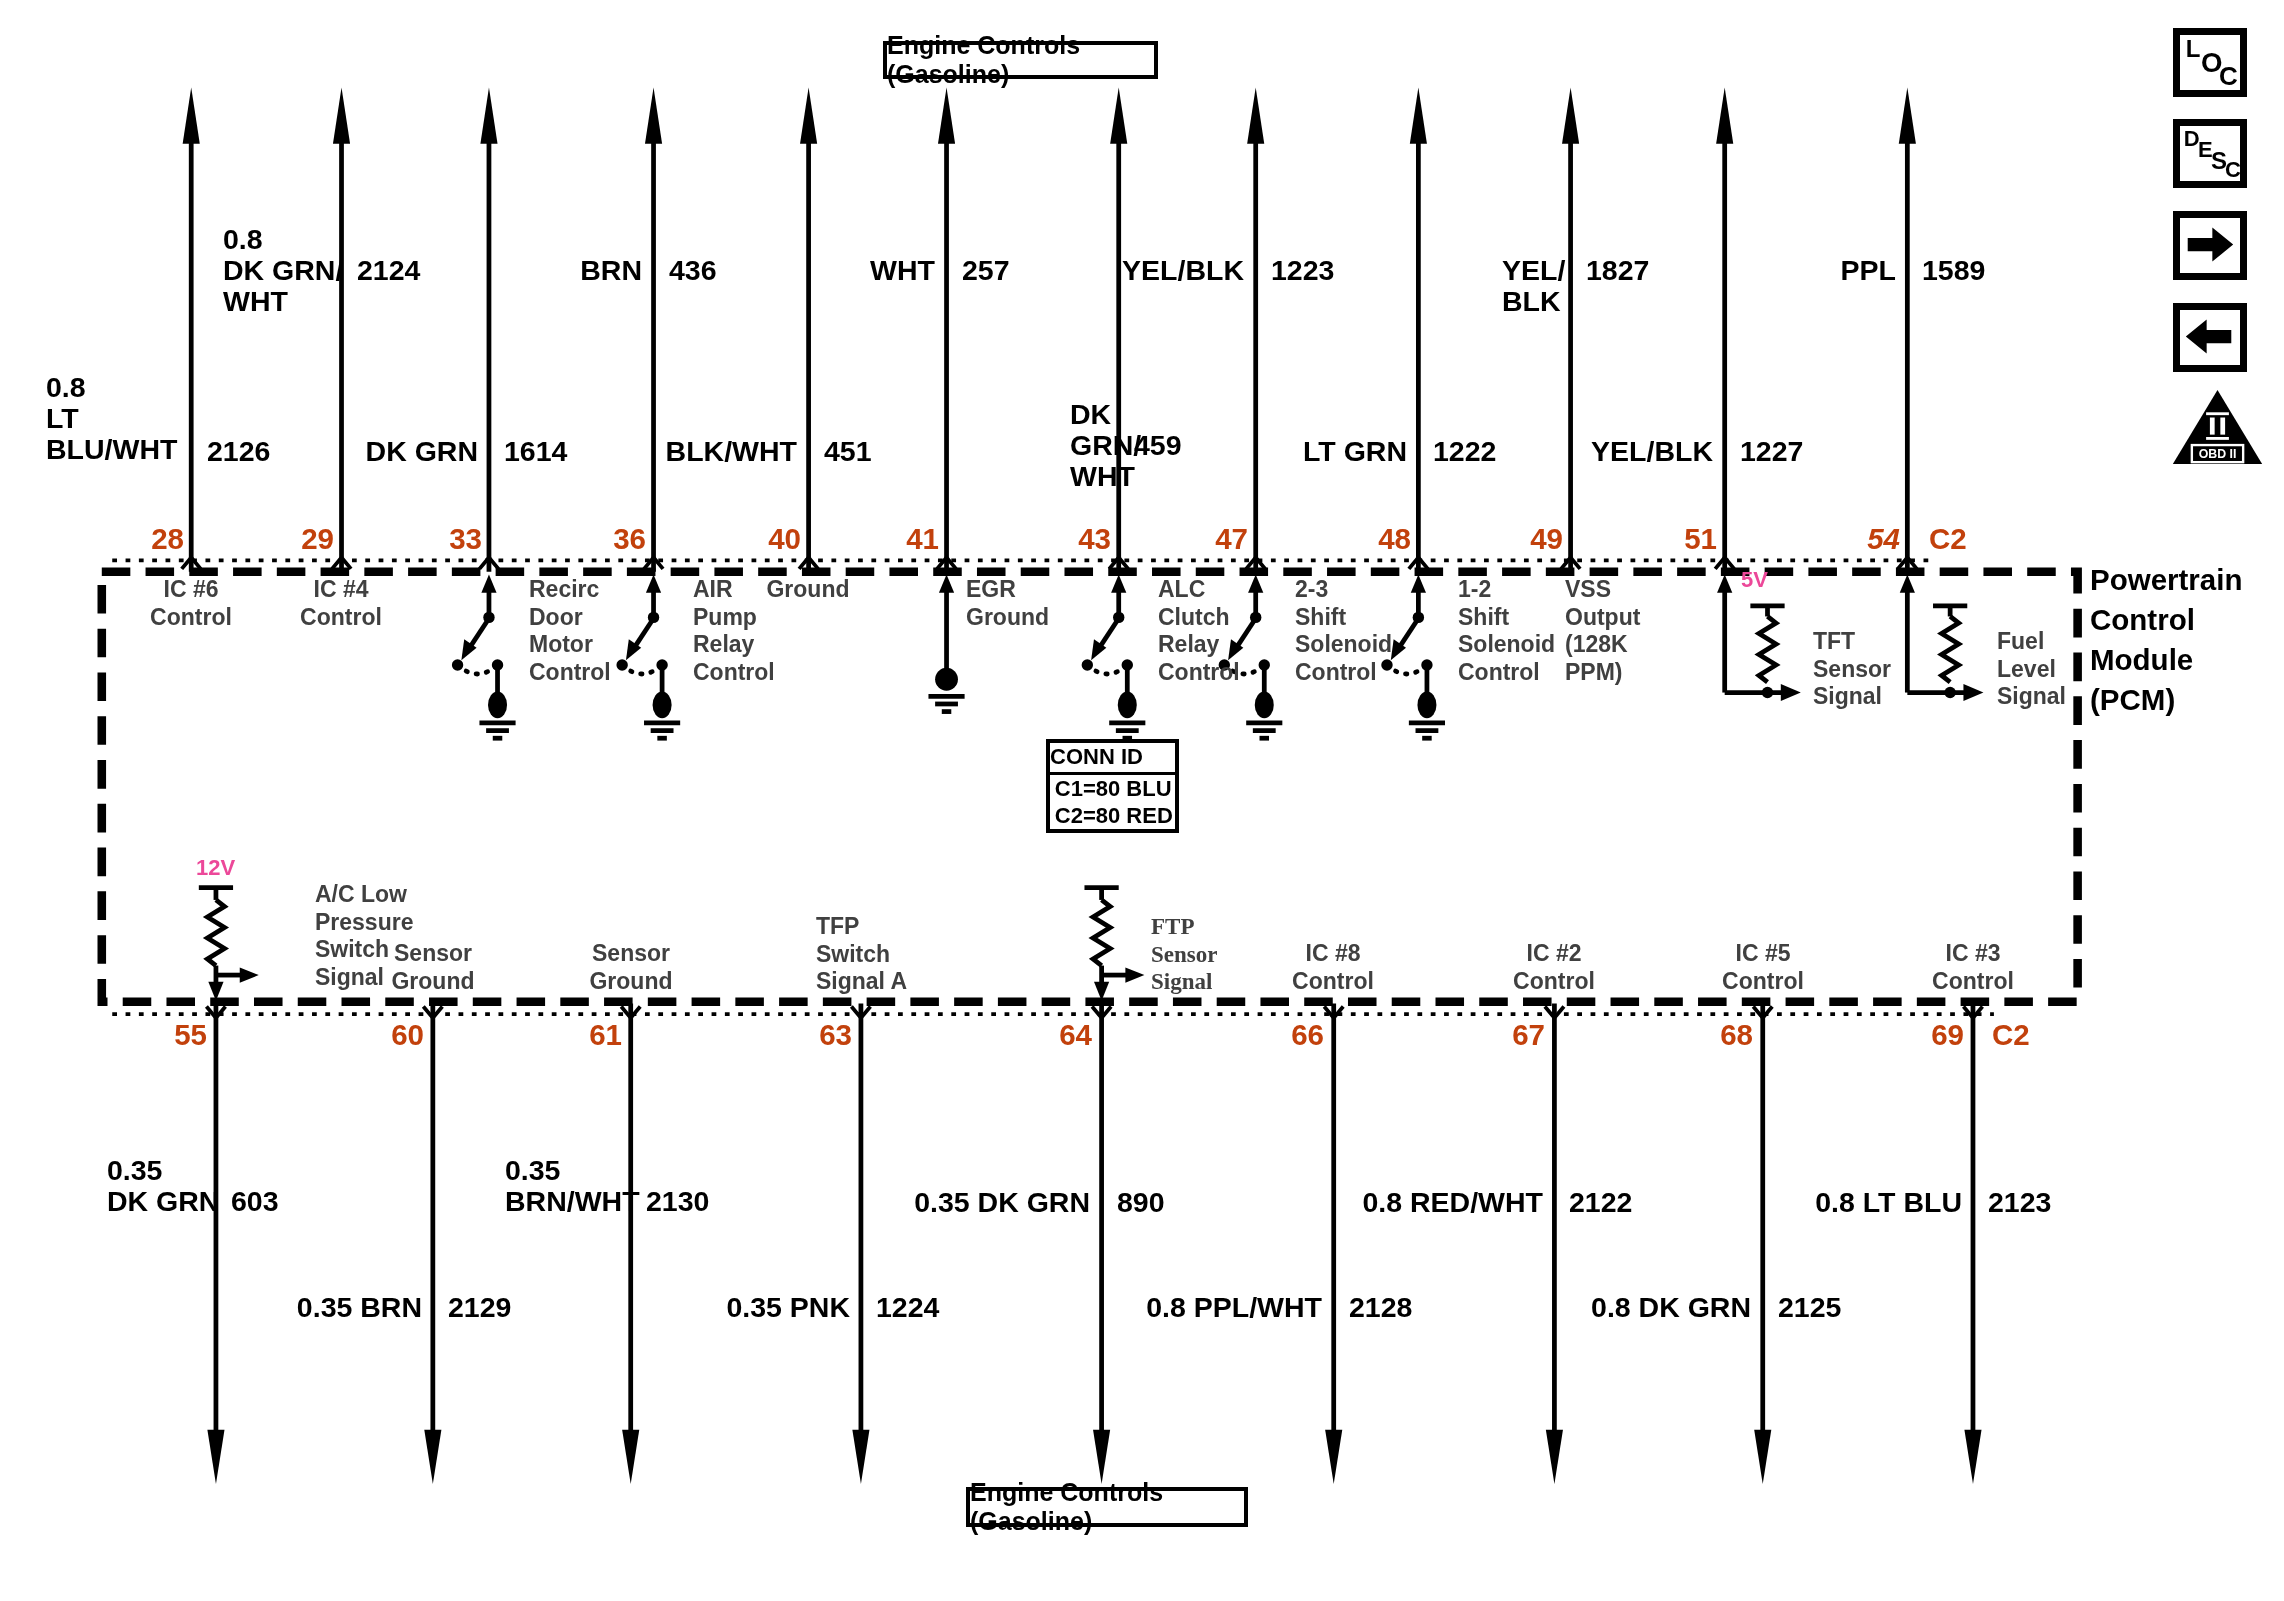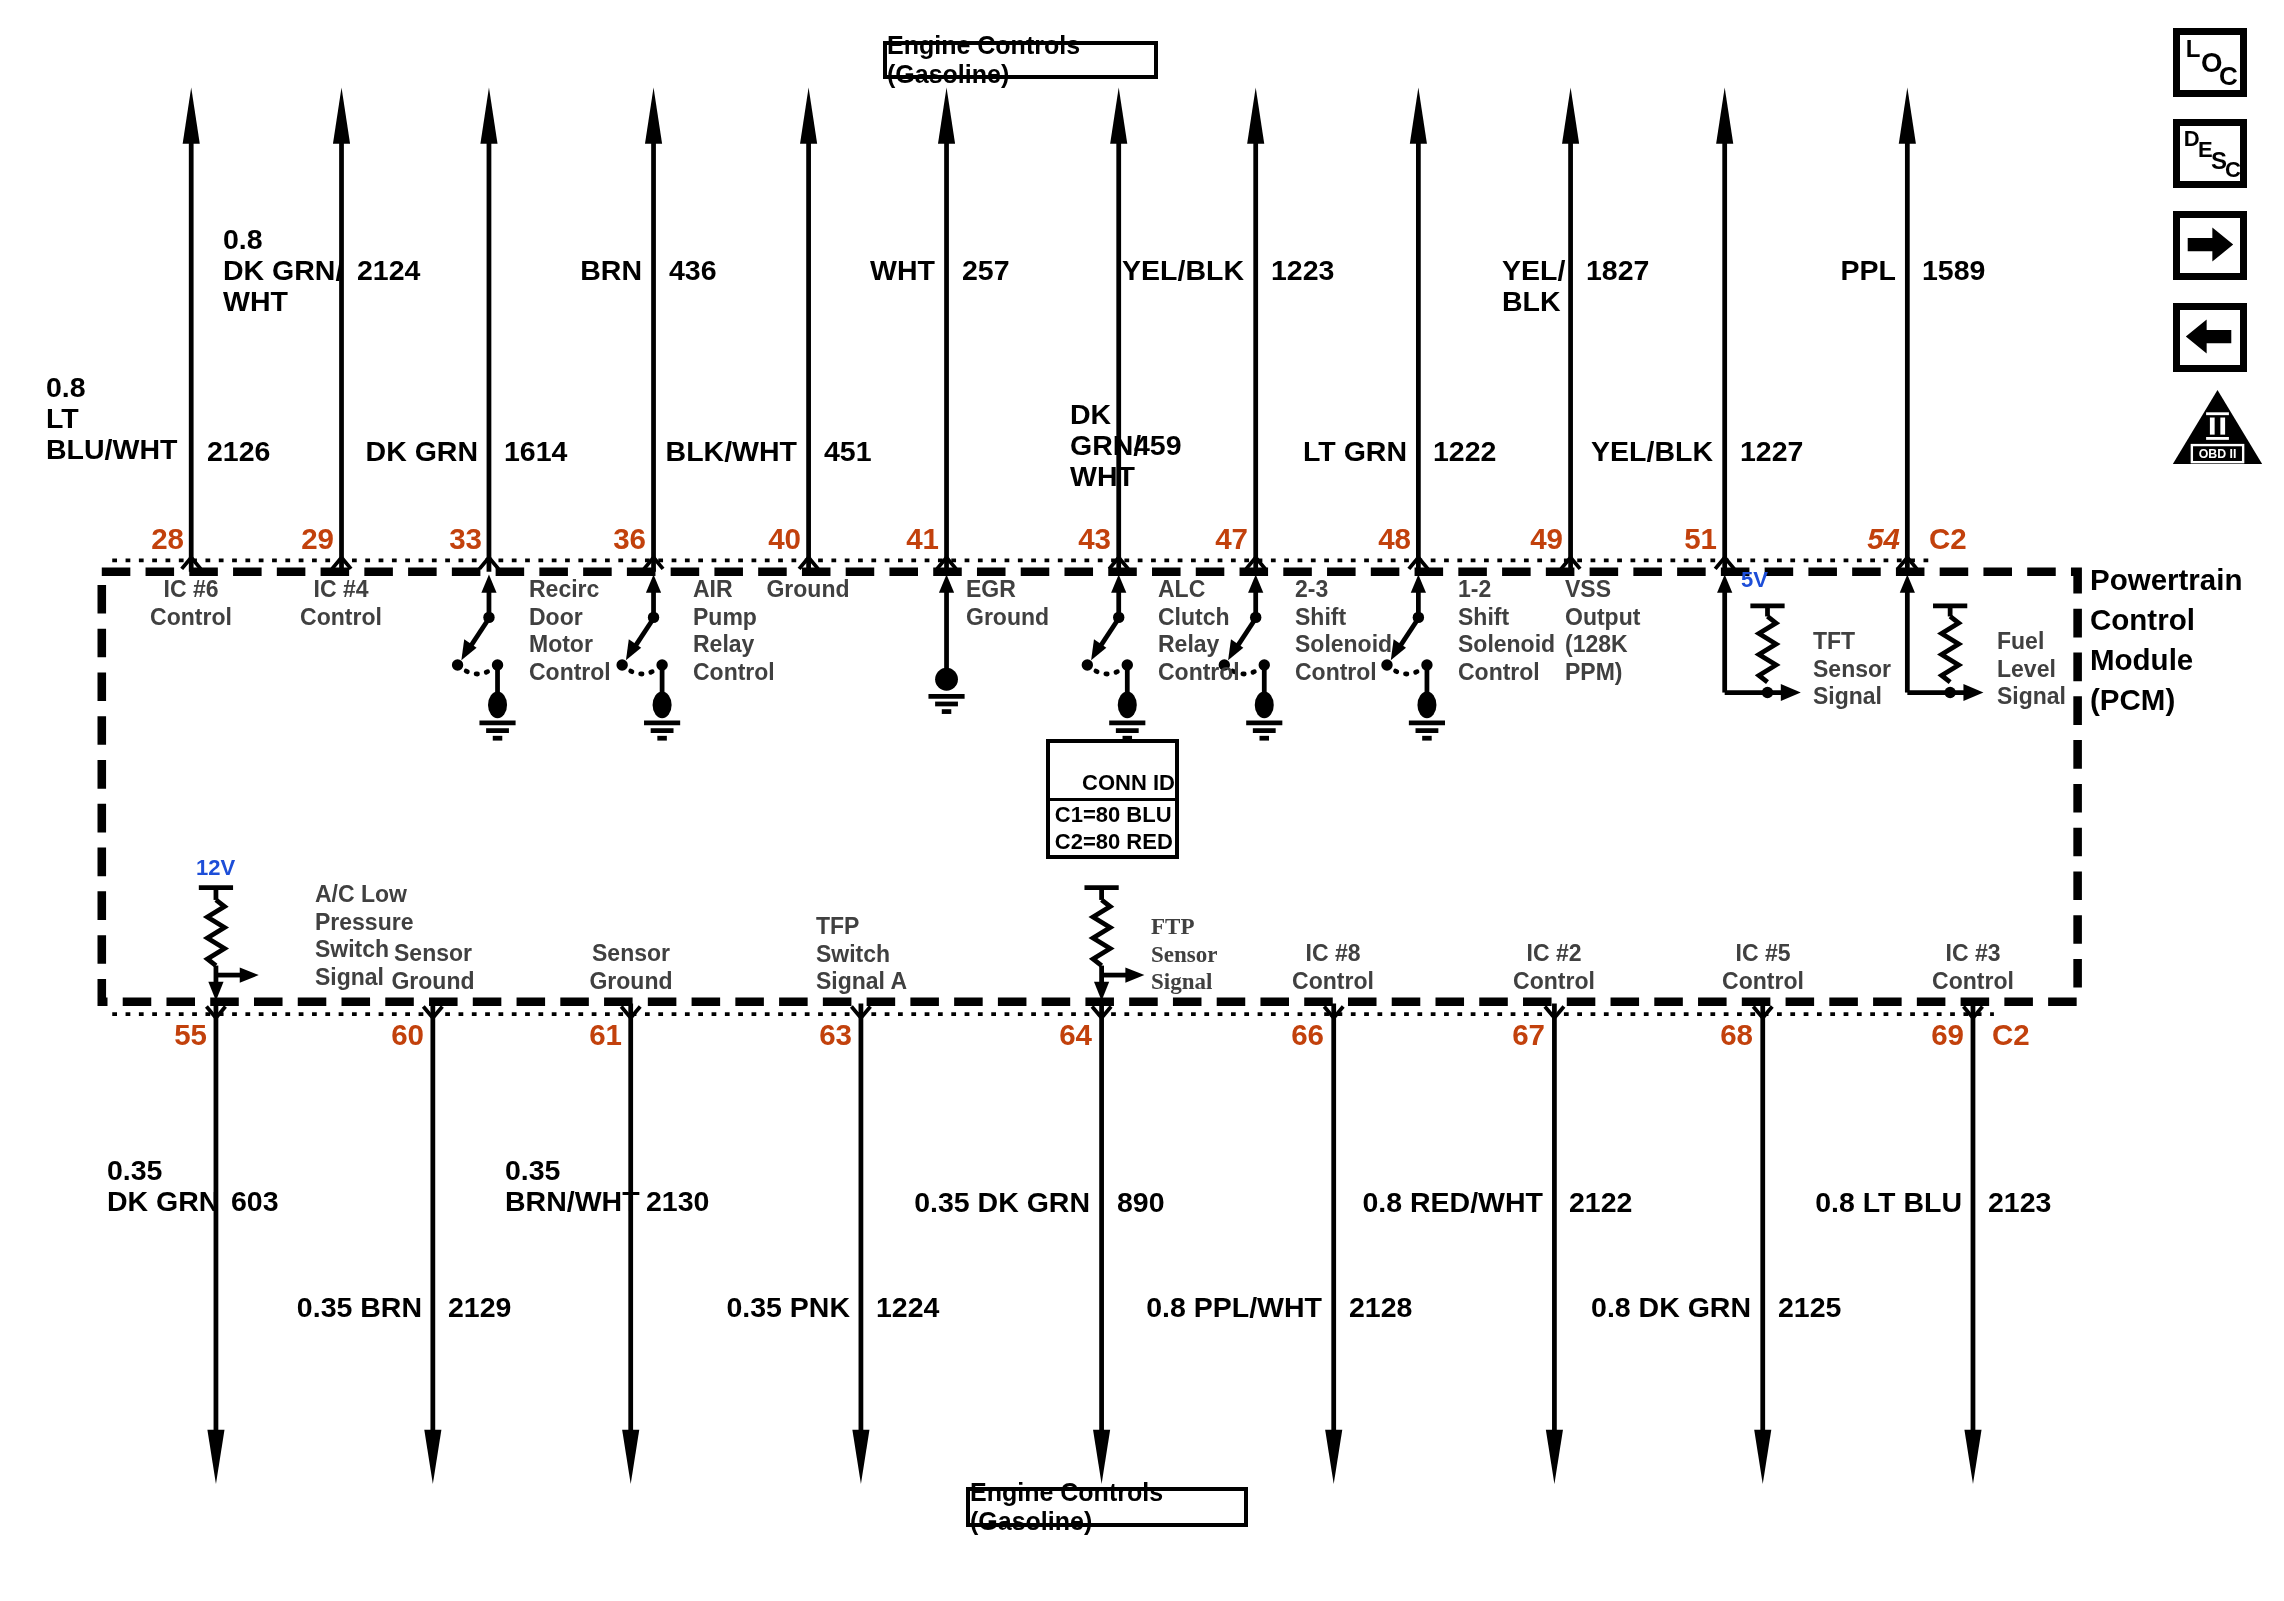--- a/index.html
+++ b/index.html
@@ -6,26 +6,26 @@
   #canvas{position:relative;width:2285px;height:1602px;background:#ffffff;overflow:hidden;
           font-family:"Liberation Sans",sans-serif;color:#000;}
   .abs{position:absolute;}
   svg{position:absolute;left:0;top:0;}
   .wl{position:absolute;font:bold 28.5px/31px "Liberation Sans",sans-serif;white-space:pre;color:#000;}
   .wl.r{text-align:right;}
   .fn{position:absolute;font:bold 23px/27.6px "Liberation Sans",sans-serif;white-space:pre;color:#404040;}
   .fn.c{transform:translateX(-50%);text-align:center;}
   .pin{position:absolute;font:bold 29.5px/34px "Liberation Sans",sans-serif;white-space:pre;color:#c2410c;}
   .pin.r{text-align:right;}
-  .volt{position:absolute;font:bold 22px/25px "Liberation Sans",sans-serif;color:#1d4ed8;}
+  .volt{position:absolute;font:bold 22px/25px "Liberation Sans",sans-serif;color:#ec4899;}
   .titlebox{position:absolute;border:4.8px solid #000;display:flex;align-items:center;justify-content:center;
             font:bold 25px "Liberation Sans",sans-serif;background:#fff;box-sizing:border-box;}
   .pcmname{position:absolute;font:bold 29.5px/40px "Liberation Sans",sans-serif;white-space:pre;}
   .connid{position:absolute;left:1046px;top:739px;width:133px;border:4.8px solid #000;background:#fff;box-sizing:border-box;}
-  .connid .hdr{font:bold 22px/28.5px "Liberation Sans",sans-serif;text-align:right;border-bottom:3.8px solid #000;margin-top:26px;}
+  .connid .hdr{font:bold 22px/28.5px "Liberation Sans",sans-serif;text-align:left;border-bottom:3.8px solid #000;}
   .connid .row{font:bold 22px/27px "Liberation Sans",sans-serif;padding-left:4.8px;}
   .iconbox{position:absolute;left:2173px;width:74px;height:69px;border:7.6px solid #000;background:#fff;box-sizing:border-box;cursor:pointer;}
   .iconbox span{position:absolute;font-family:"Liberation Sans",sans-serif;font-weight:bold;color:#000;}
 </style>
 </head>
 <body>
 
 <div id="canvas">
 
   <svg width="2285" height="1602" viewBox="0 0 2402 1684" stroke="#000" stroke-width="5" fill="#000">

